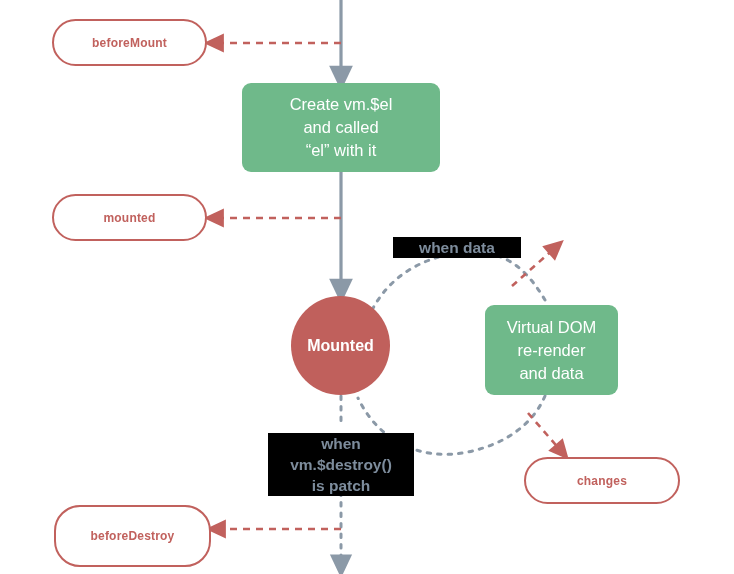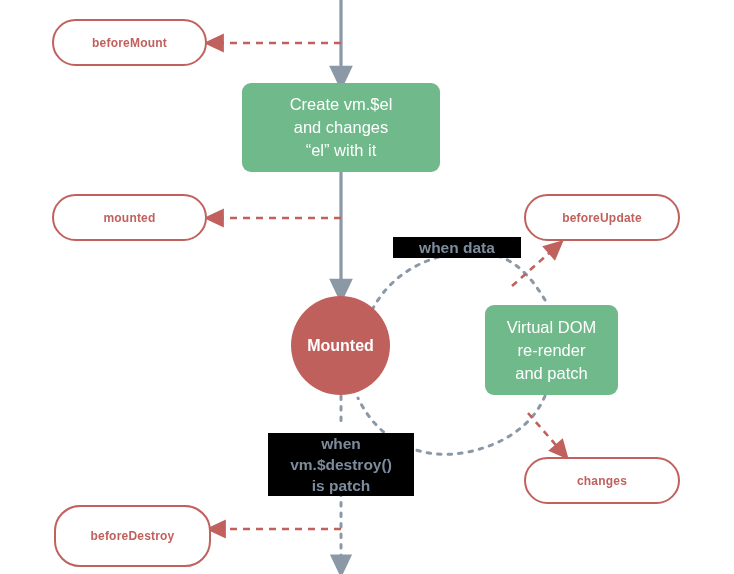--- a/index.html
+++ b/index.html
@@ -123,42 +123,39 @@
   </svg>
 
   <div class="hook" style="left:52px; top:19px; width:155px; height:47px;">
     <span>beforeMount</span>
   </div>
 
   <div class="hook" style="left:52px; top:194px; width:155px; height:47px;">
     <span>mounted</span>
   </div>
 
-  <div class="hook" style="left:524px; top:194px; width:156px; height:47px;">
-    <span>beforeUpdate</span>
-  </div>
 
   <div class="hook" style="left:524px; top:457px; width:156px; height:47px;">
     <span>changes</span>
   </div>
 
   <div class="hook" style="left:54px; top:505px; width:157px; height:62px;text-align:right;">
     <span>beforeDestroy</span>
   </div>
 
   <div class="proc" style="left:242px; top:83px; width:198px; height:89px;">
     <span class="ln">Create vm.$el</span>
-    <span class="ln">and changes</span>
+    <span class="ln">and called</span>
     <span class="ln">“el” with it</span>
   </div>
 
   <div class="proc" style="left:485px; top:305px; width:133px; height:90px;text-align:center;">
     <span class="ln">Virtual DOM</span>
     <span class="ln">re-render</span>
-    <span class="ln">and patch</span>
+    <span class="ln">and data</span>
   </div>
 
   <div class="state-circle" style="left:291px; top:296px; width:99px; height:99px;">
     <span>Mounted</span>
   </div>
 
   <div class="caption" style="left:393px; top:237px; width:128px;">
     <span class="ln">when data</span>
   </div>
 

